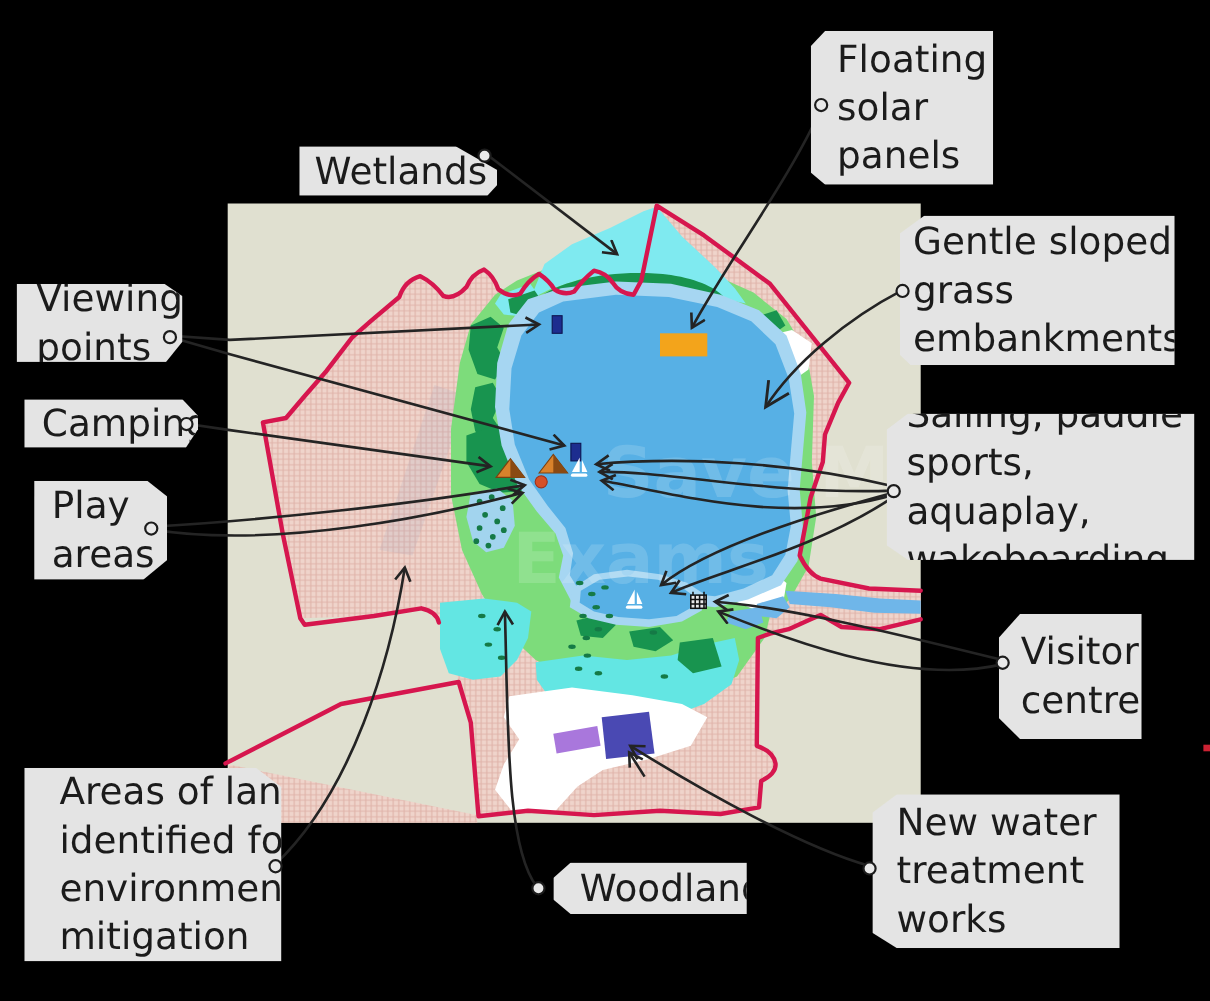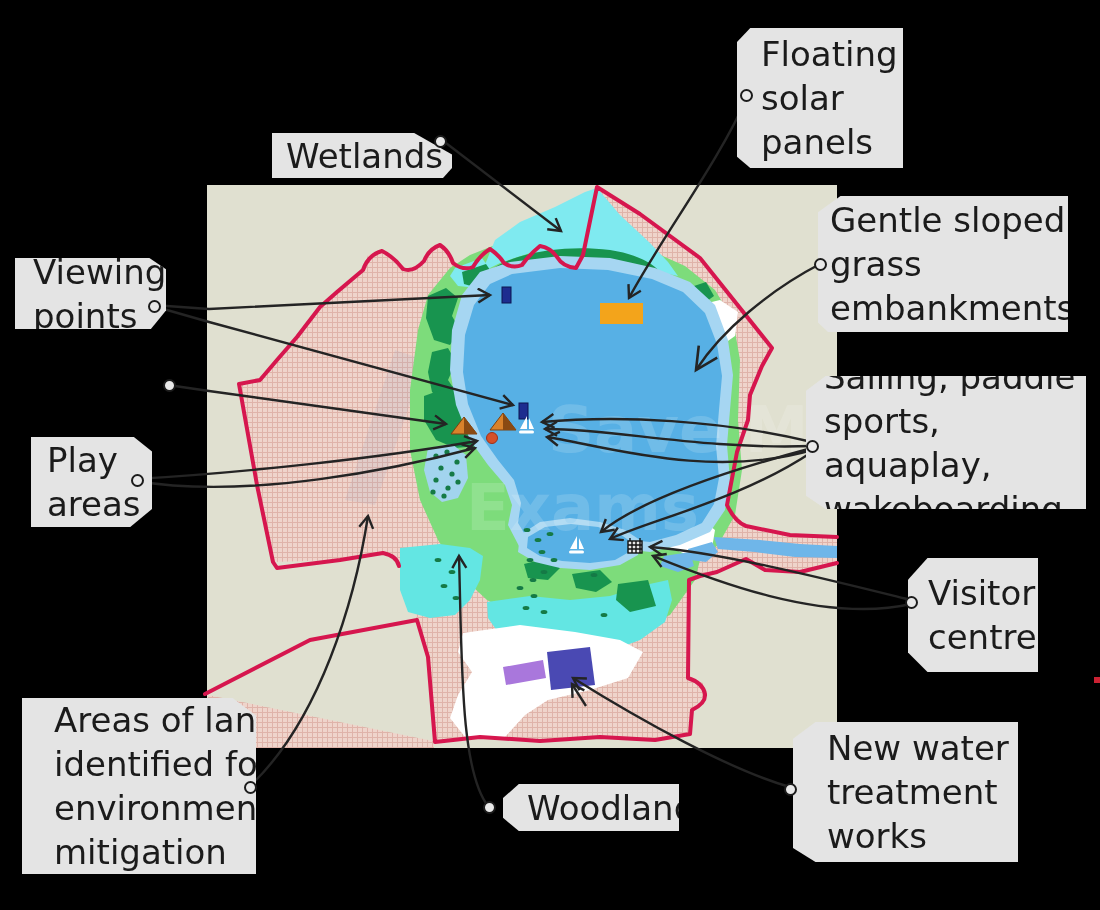--- a/index.html
+++ b/index.html
@@ -248,20 +248,23 @@
 panels</span>
 </div>
 <span class="hole" style="left:740px;top:89px;"></span>
 
 <div class="tag" id="tag-viewing" style="left:15px;top:258px;width:151px;height:71px;padding-left:18px;">
   <span class="txt">Viewing
 points</span>
 </div>
 <span class="hole" style="left:148px;top:300px;"></span>
 
+<div class="tag" id="tag-camping" style="left:22px;top:363px;width:158px;height:44px;padding-left:16px;">
+  <span class="txt">Camping</span>
+</div>
 <span class="hole" style="left:163px;top:379px;"></span>
 
 <div class="tag" id="tag-play" style="left:31px;top:437px;width:121px;height:90px;padding-left:16px;">
   <span class="txt">Play
 areas</span>
 </div>
 <span class="hole" style="left:131px;top:474px;"></span>
 
 <div class="tag" id="tag-gentle" style="left:818px;top:196px;width:250px;height:136px;padding-left:12px;">
   <span class="txt">Gentle sloped
@@ -276,21 +279,21 @@
 wakeboarding</span>
 </div>
 <span class="hole" style="left:806px;top:440px;"></span>
 
 <div class="tag" id="tag-visitor" style="left:908px;top:558px;width:130px;height:114px;padding-left:20px;">
   <span class="txt">Visitor
 centre</span>
 </div>
 <span class="hole" style="left:905px;top:596px;"></span>
 
-<div class="tag" id="tag-treatment" style="left:793px;top:722px;width:225px;height:140px;padding-left:34px;">
+<div class="tag" id="tag-treatment" style="left:793px;top:722px;width:225px;height:140px;padding-left:22px;">
   <span class="txt">New water
 treatment
 works</span>
 </div>
 <span class="hole" style="left:784px;top:783px;"></span>
 
 <div class="tag" id="tag-woodland" style="left:482px;top:784px;width:176px;height:47px;padding-left:24px;">
   <span class="txt">Woodland</span>
 </div>
 <span class="hole" style="left:483px;top:801px;"></span>

